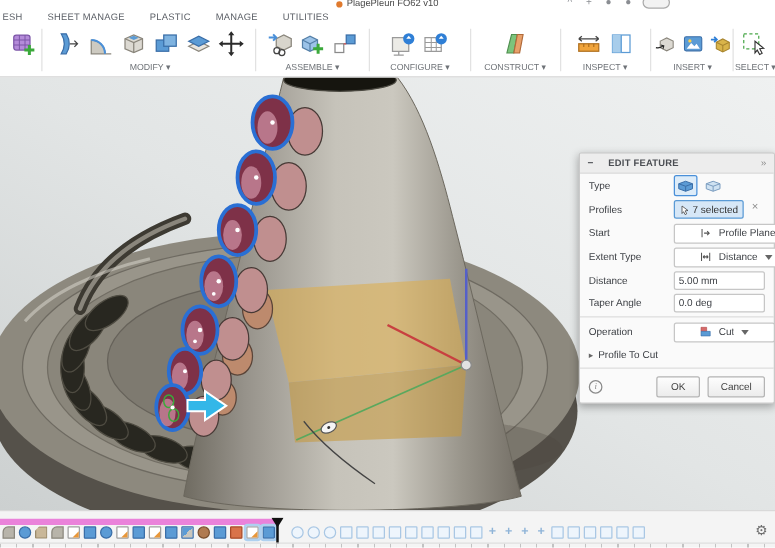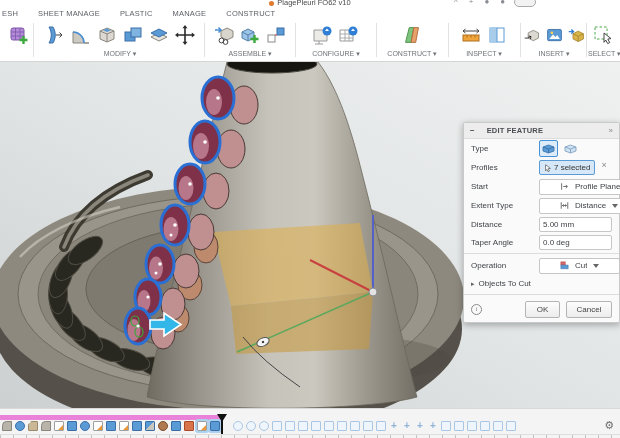--- a/index.html
+++ b/index.html
@@ -109,21 +109,21 @@
       <span class="tb-ic">●</span>
     </div>
   <div id="avatar-pill" class="abs" style="right:4px;top:-3px"></div>
 </div>
 
 <div id="tabs" class="abs">
     <span class="tab">ESH</span>
     <span class="tab">SHEET MANAGE</span>
     <span class="tab">PLASTIC</span>
     <span class="tab">MANAGE</span>
-    <span class="tab">CONSTRUCT</span>
+    <span class="tab">UTILITIES</span>
   </div>
 
 <div id="toolbar" class="abs">
   <div class="tgroup" style="left:4px;width:30px">
     <div class="ticons">
       <div class="tbtn">
         <svg width="22" height="22" viewBox="0 0 22 22">
             <rect x="3" y="4" width="13" height="12" rx="2" fill="#b48bd9" stroke="#7d57a8"></rect>
             <path d="M3 8h13M3 12h13M7.5 4v12M12 4v12" stroke="#7d57a8" stroke-width=".8" fill="none"></path>
             <path d="M15.5 12v8M11.5 16h8" stroke="#3ba93b" stroke-width="2.4"></path>
@@ -534,21 +534,21 @@
             <path d="M1 5 h9 v4.5 h-9 z" fill="#5b9bd5" stroke="#3a6ea8" stroke-width=".6"></path>
           </svg>
         <span class="dtext">Cut</span>
         <span class="chev"></span>
       </span>
     </span>
   </div>
 
   <div class="prow" id="objects-row">
     <span class="tri">▸</span>
-    <span>Objects To Cut</span>
+    <span>Profile To Cut</span>
   </div>
 
   <div class="psep"></div>
 
   <div id="panel-footer">
     <span id="info-icon">i</span>
     <span class="pbtn" id="ok-btn">OK</span>
     <span class="pbtn" id="cancel-btn">Cancel</span>
   </div>
 </div>

